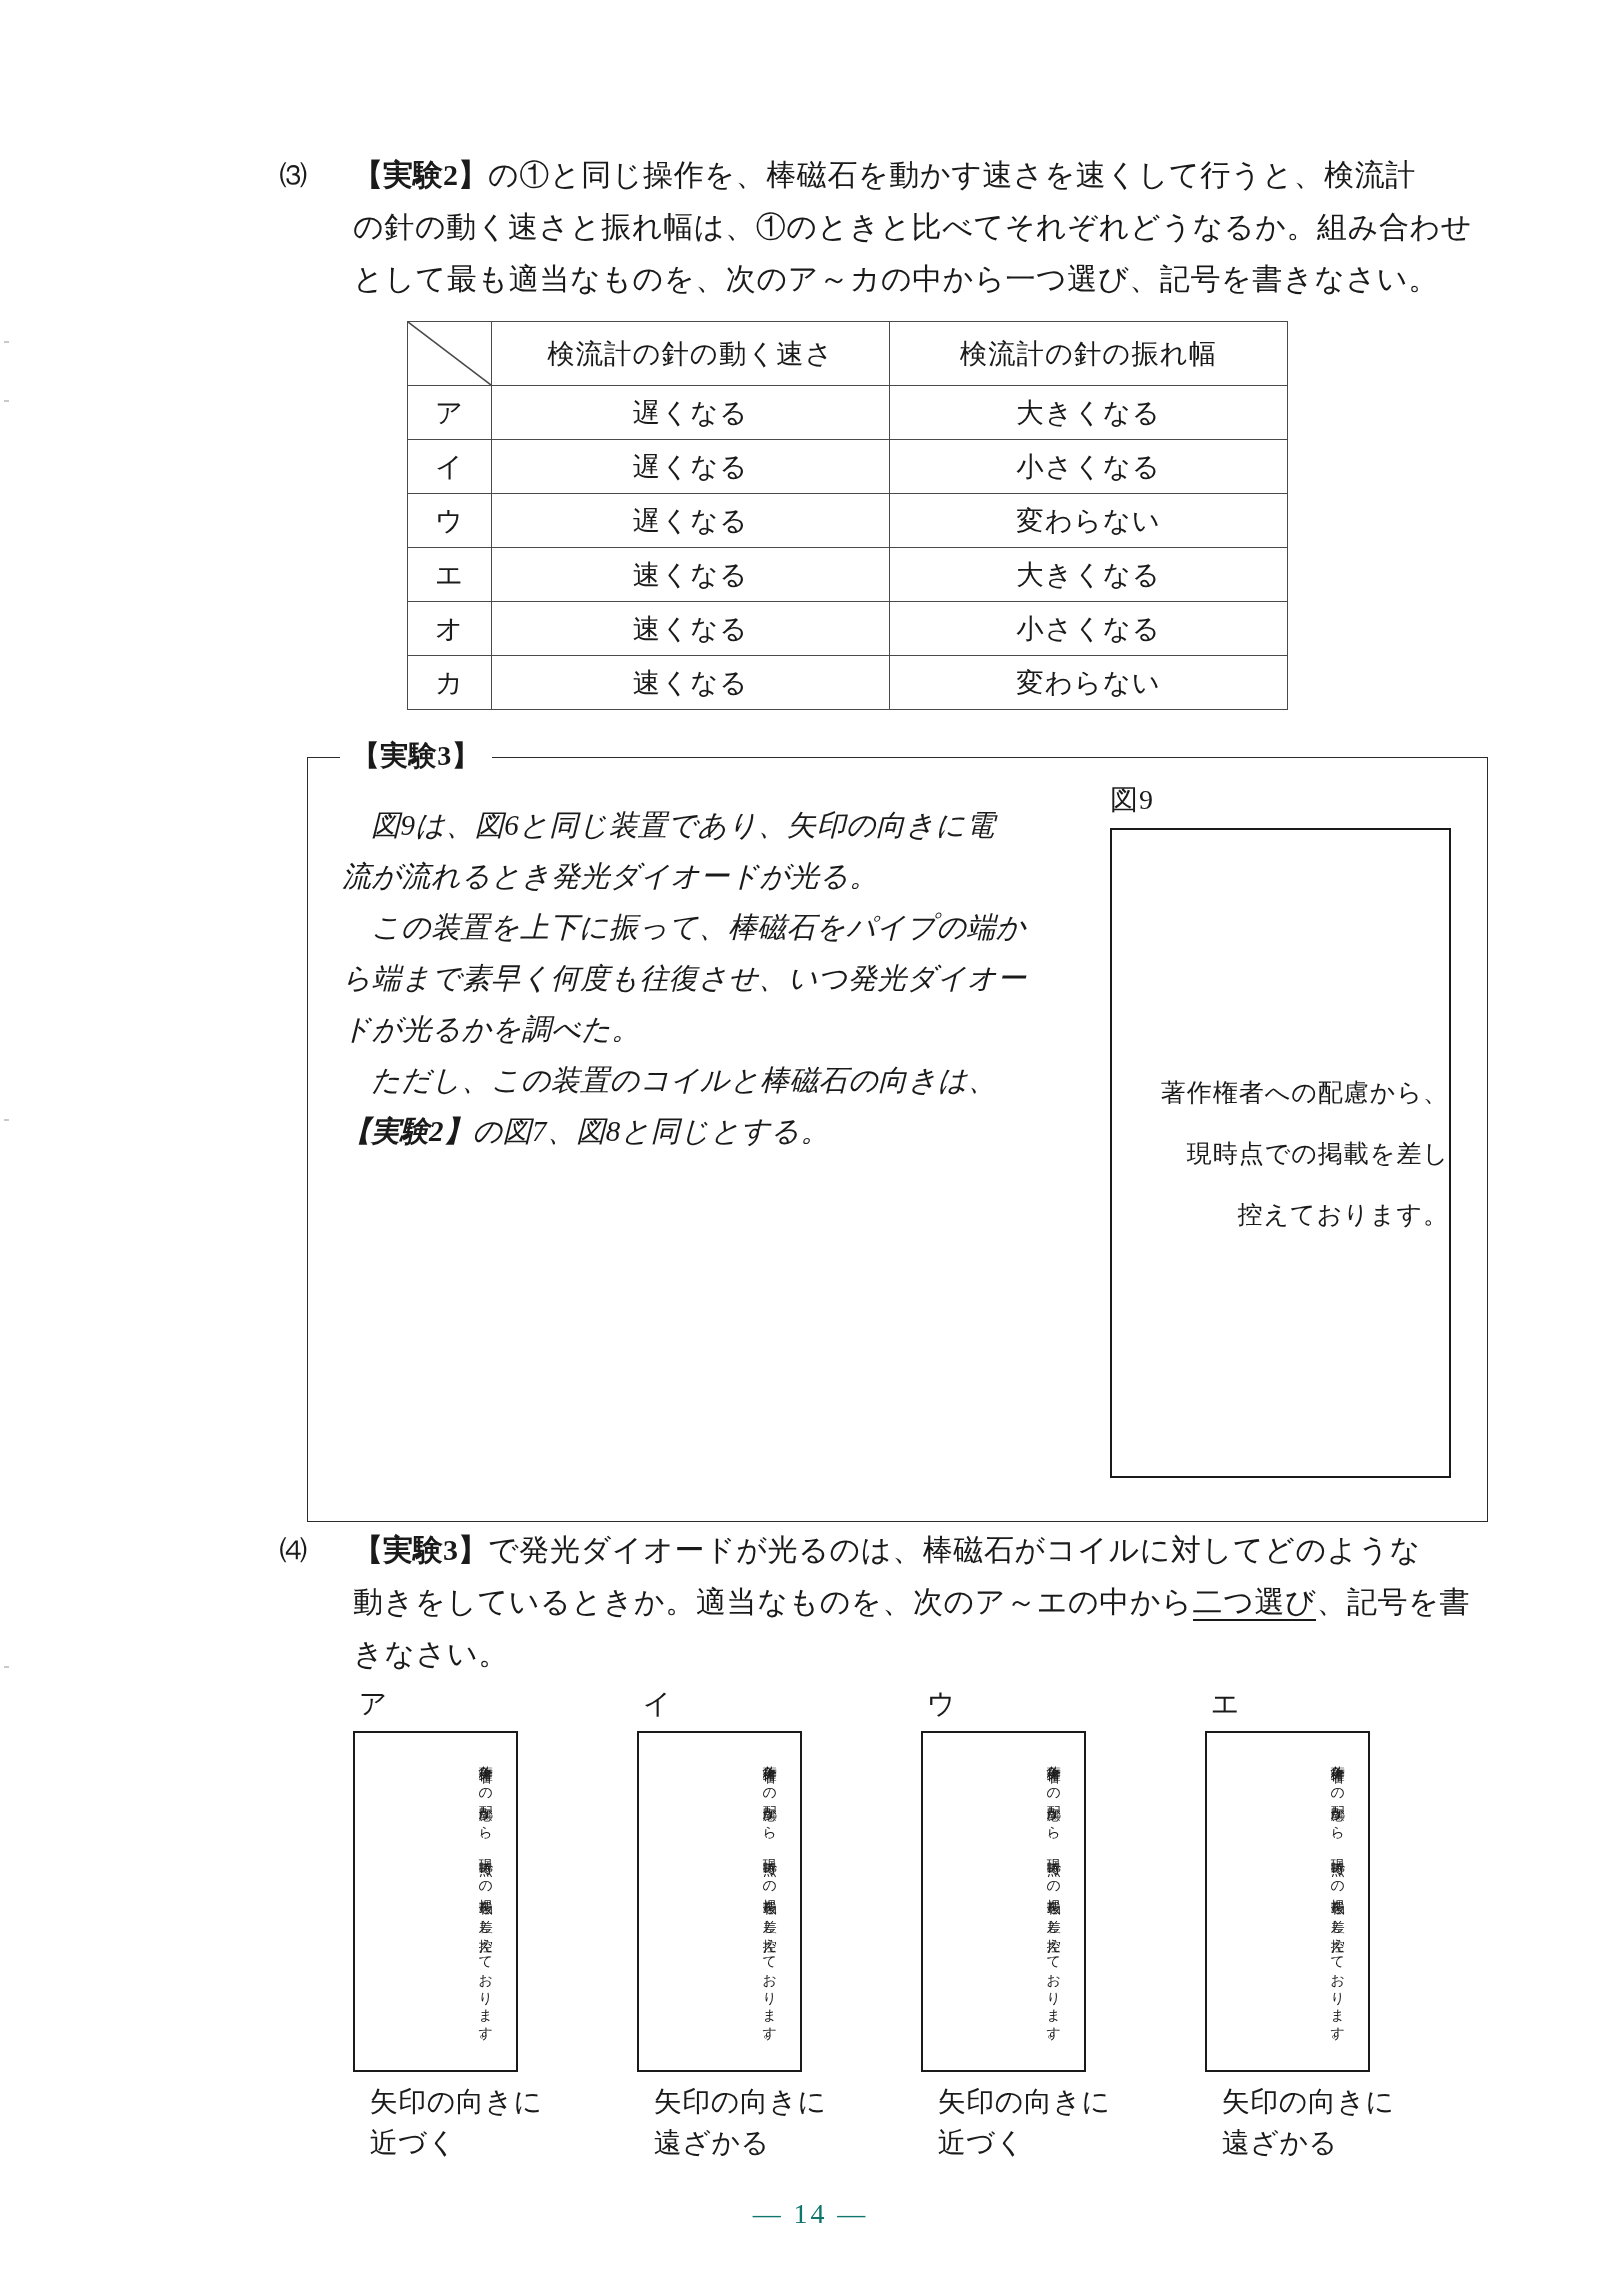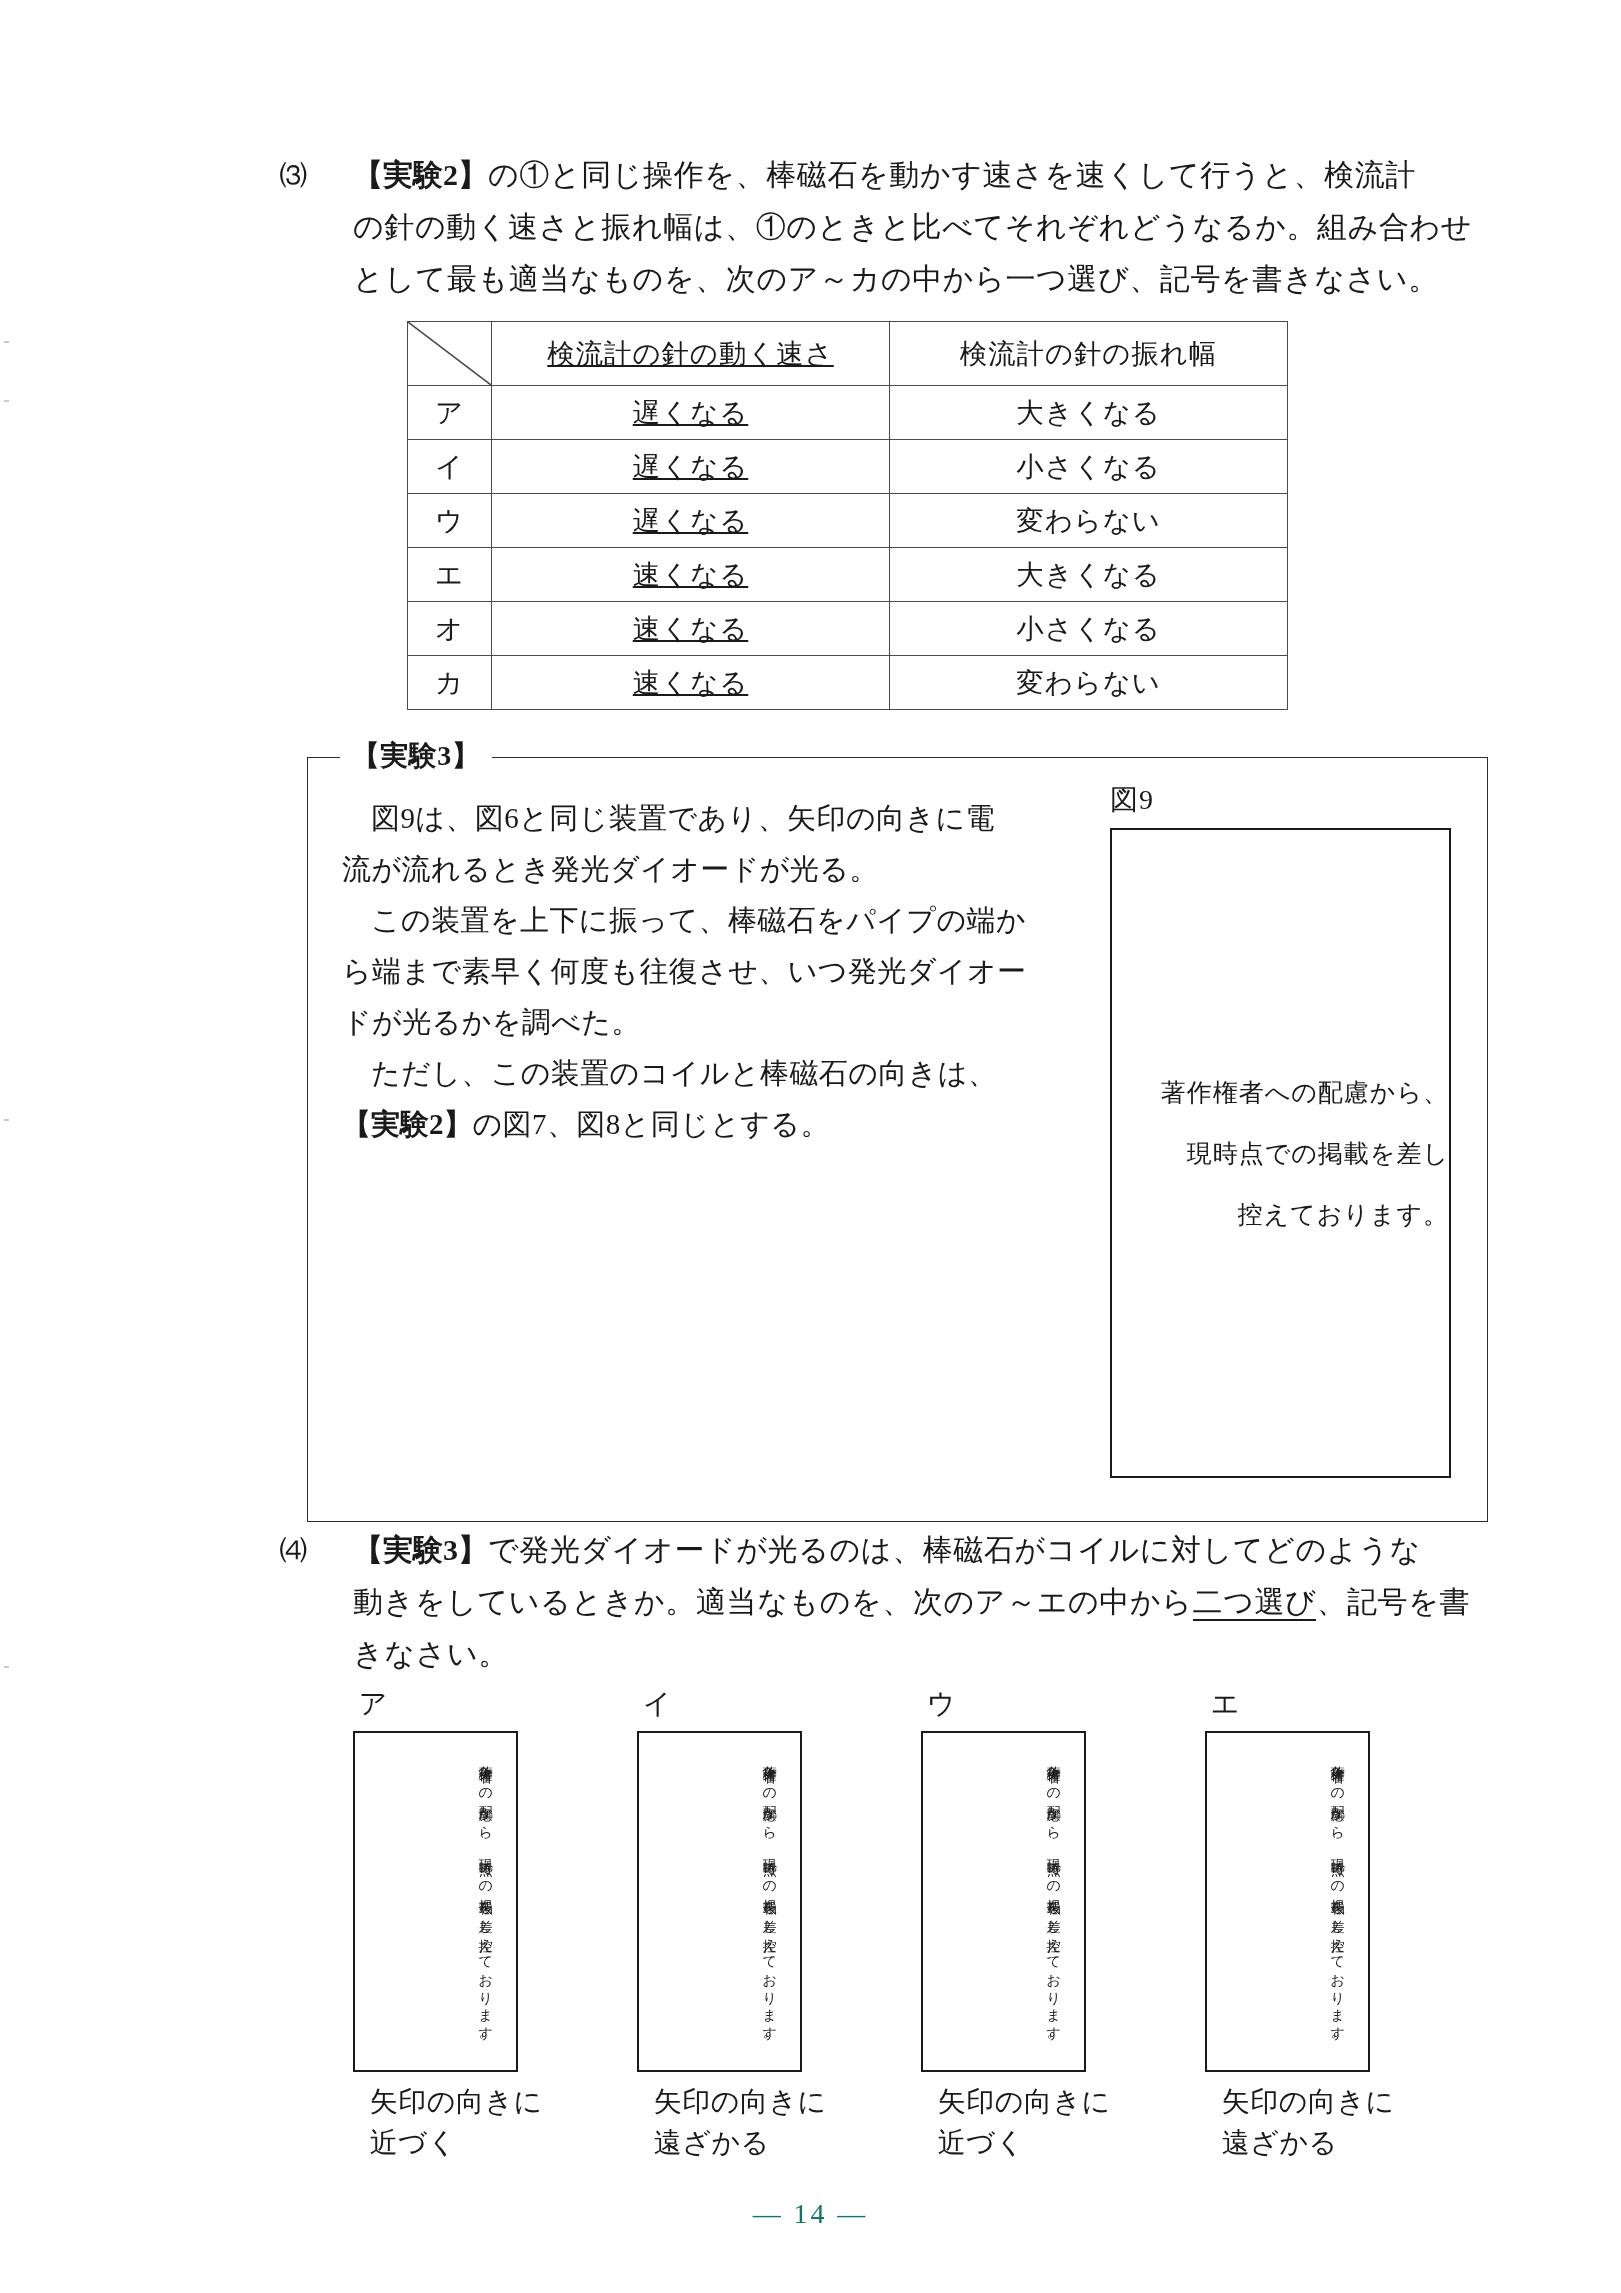--- a/index.html
+++ b/index.html
@@ -74,21 +74,21 @@
   .choice-table td, .choice-table th {
     border: 1.6px solid #4a4a4a;
     font-weight: normal;
     font-size: 27.4px;
     text-align: center;
     height: 53px;
     padding: 0;
     letter-spacing: 1px;
   }
   .col-sym  { width: 83px; }
-  .col-a    { width: 397px; text-decoration: underline; }
+  .col-a    { width: 397px; }
   .col-b    { width: 397px; }
   .hdr-row td { height: 63px; }
   .diag-cell {
     position: relative;
     overflow: hidden;
   }
   .diag-cell svg {
     position: absolute;
     left: 0; top: 0;
     width: 100%; height: 100%;
@@ -120,22 +120,23 @@
     position: absolute;
     left: 0;
     top: -1px;
     width: 35px;
     height: 0;
     border-top: 1.6px solid #2b2b2b;
   }
   .exp-text {
     position: absolute;
     left: 34px;
-    top: 35px;
+    top: 42px;
     width: 676px;
+    font-style: italic;
   }
   .exp-para {
     font-size: 29px;
     line-height: 51px;
     letter-spacing: 0.4px;
     white-space: nowrap;
   }
   .exp-para.first { text-indent: 29px; }
 
   .fig9-wrap {

